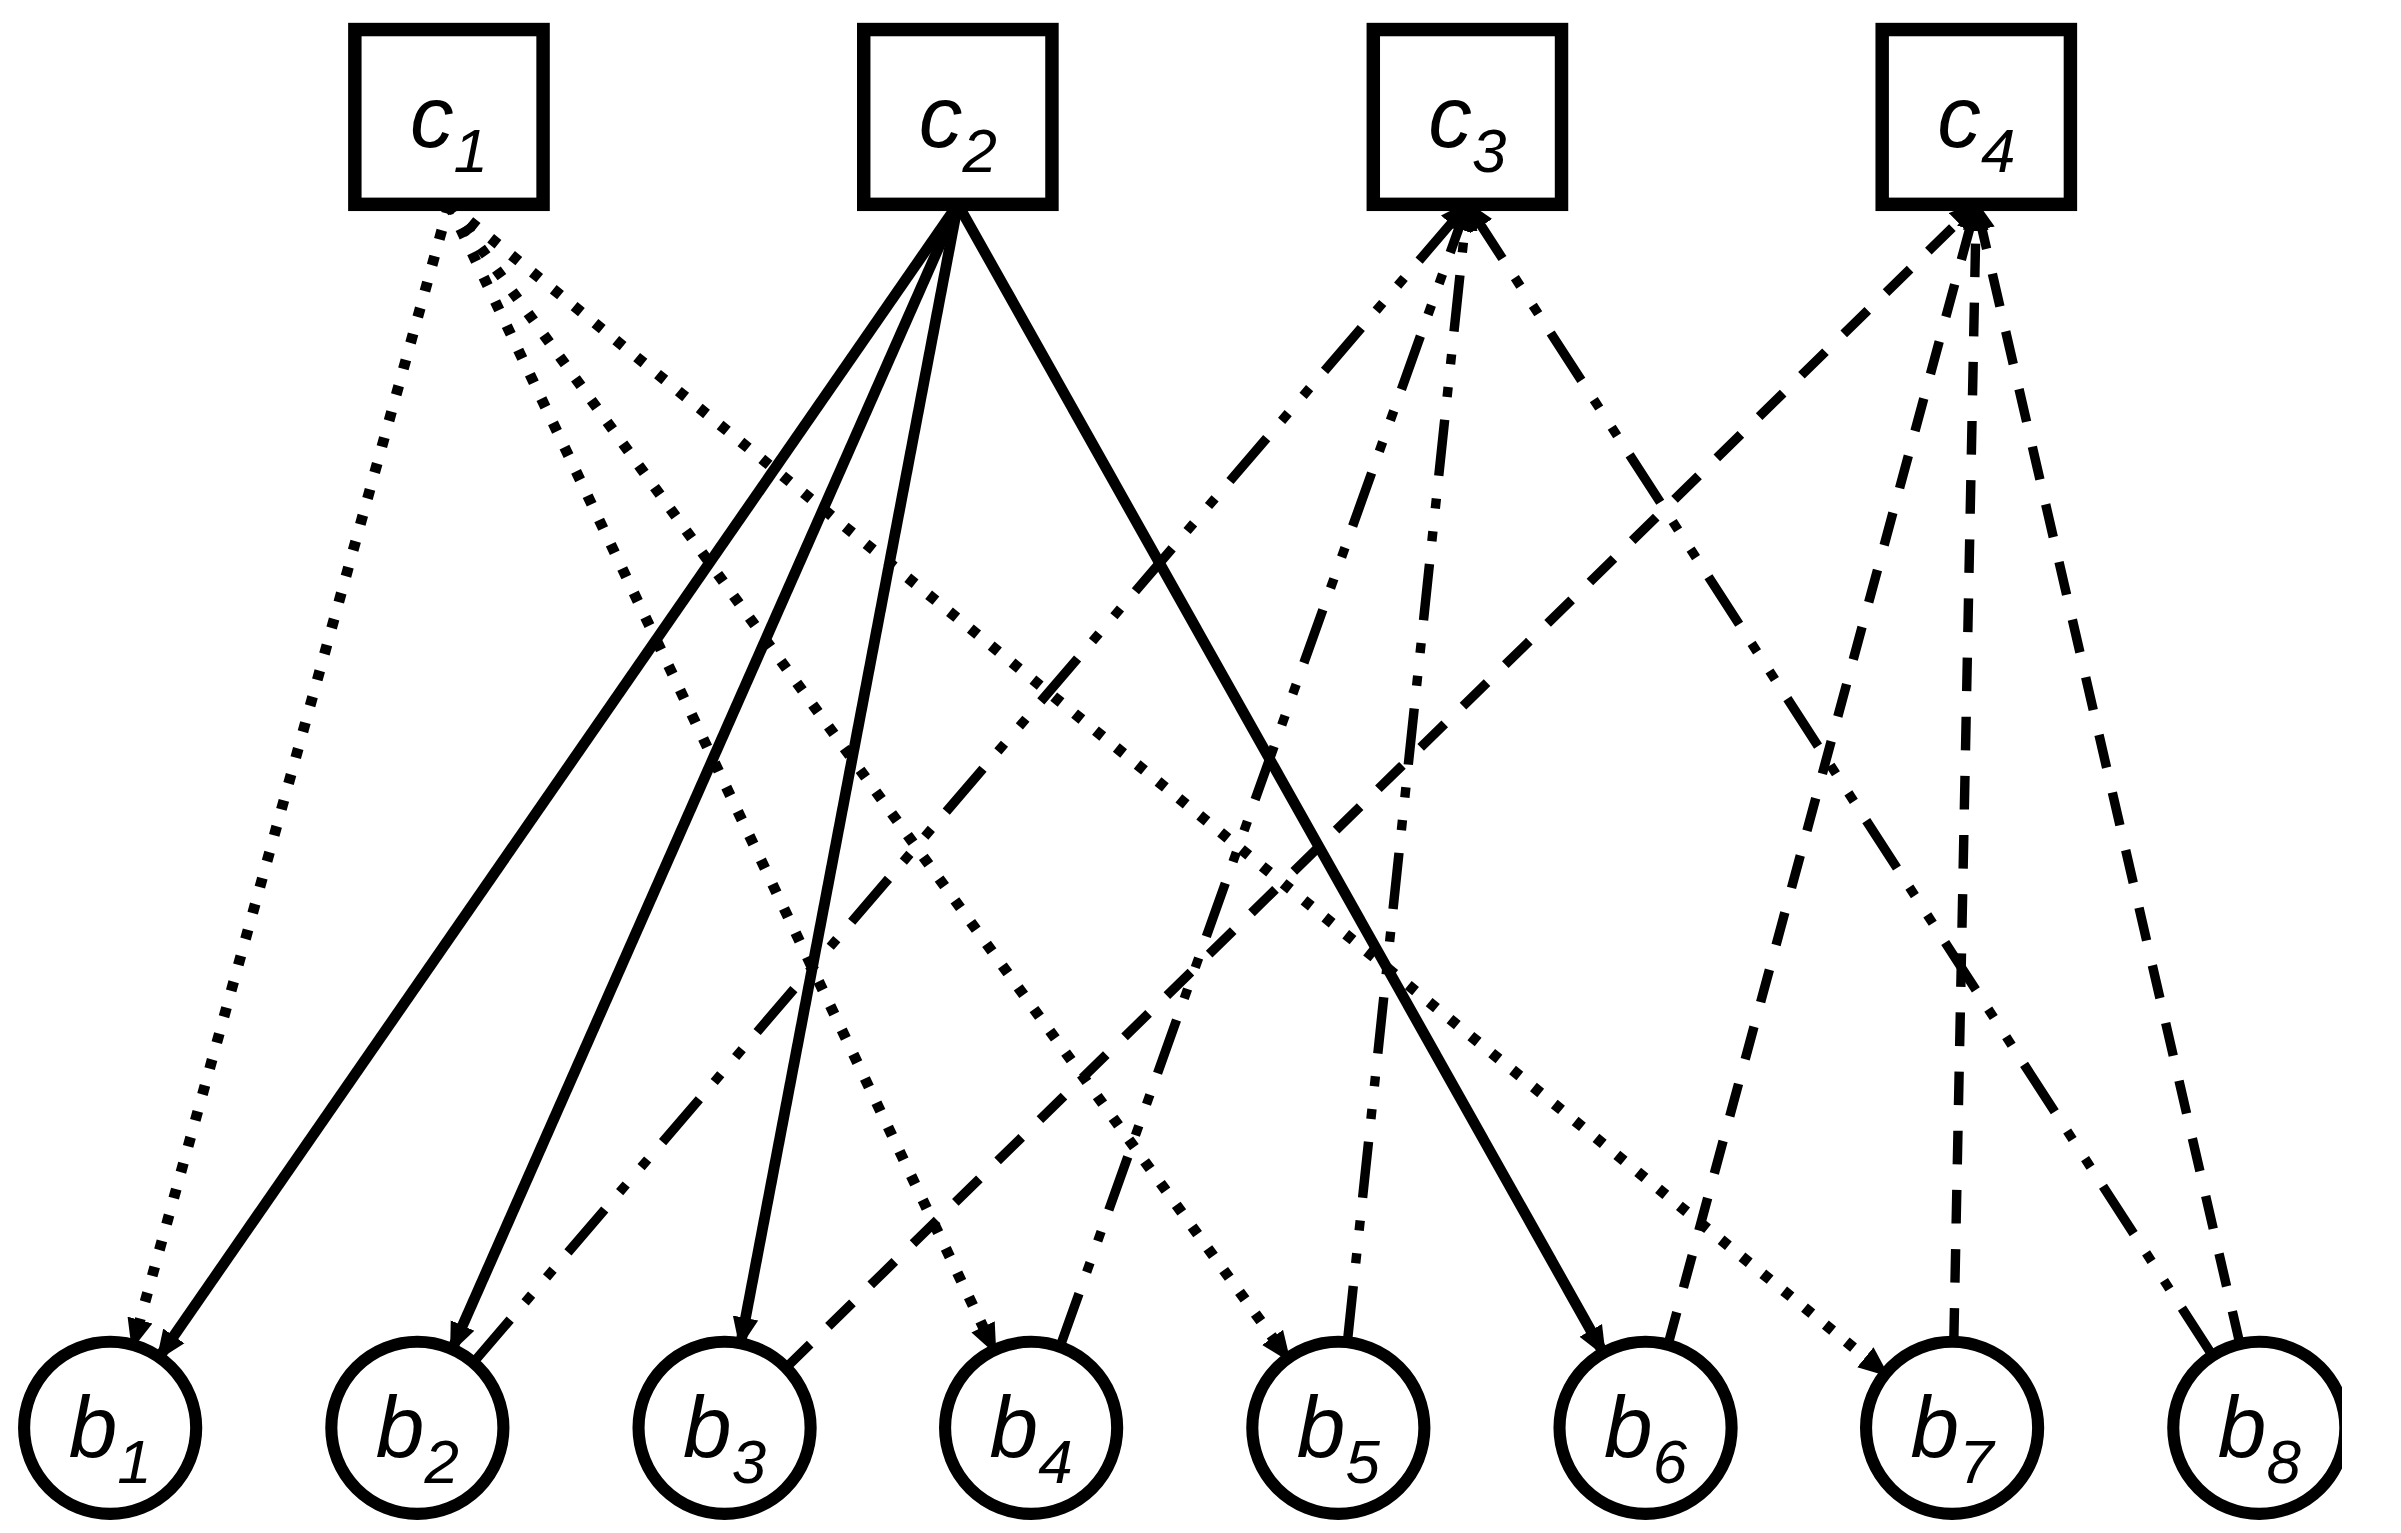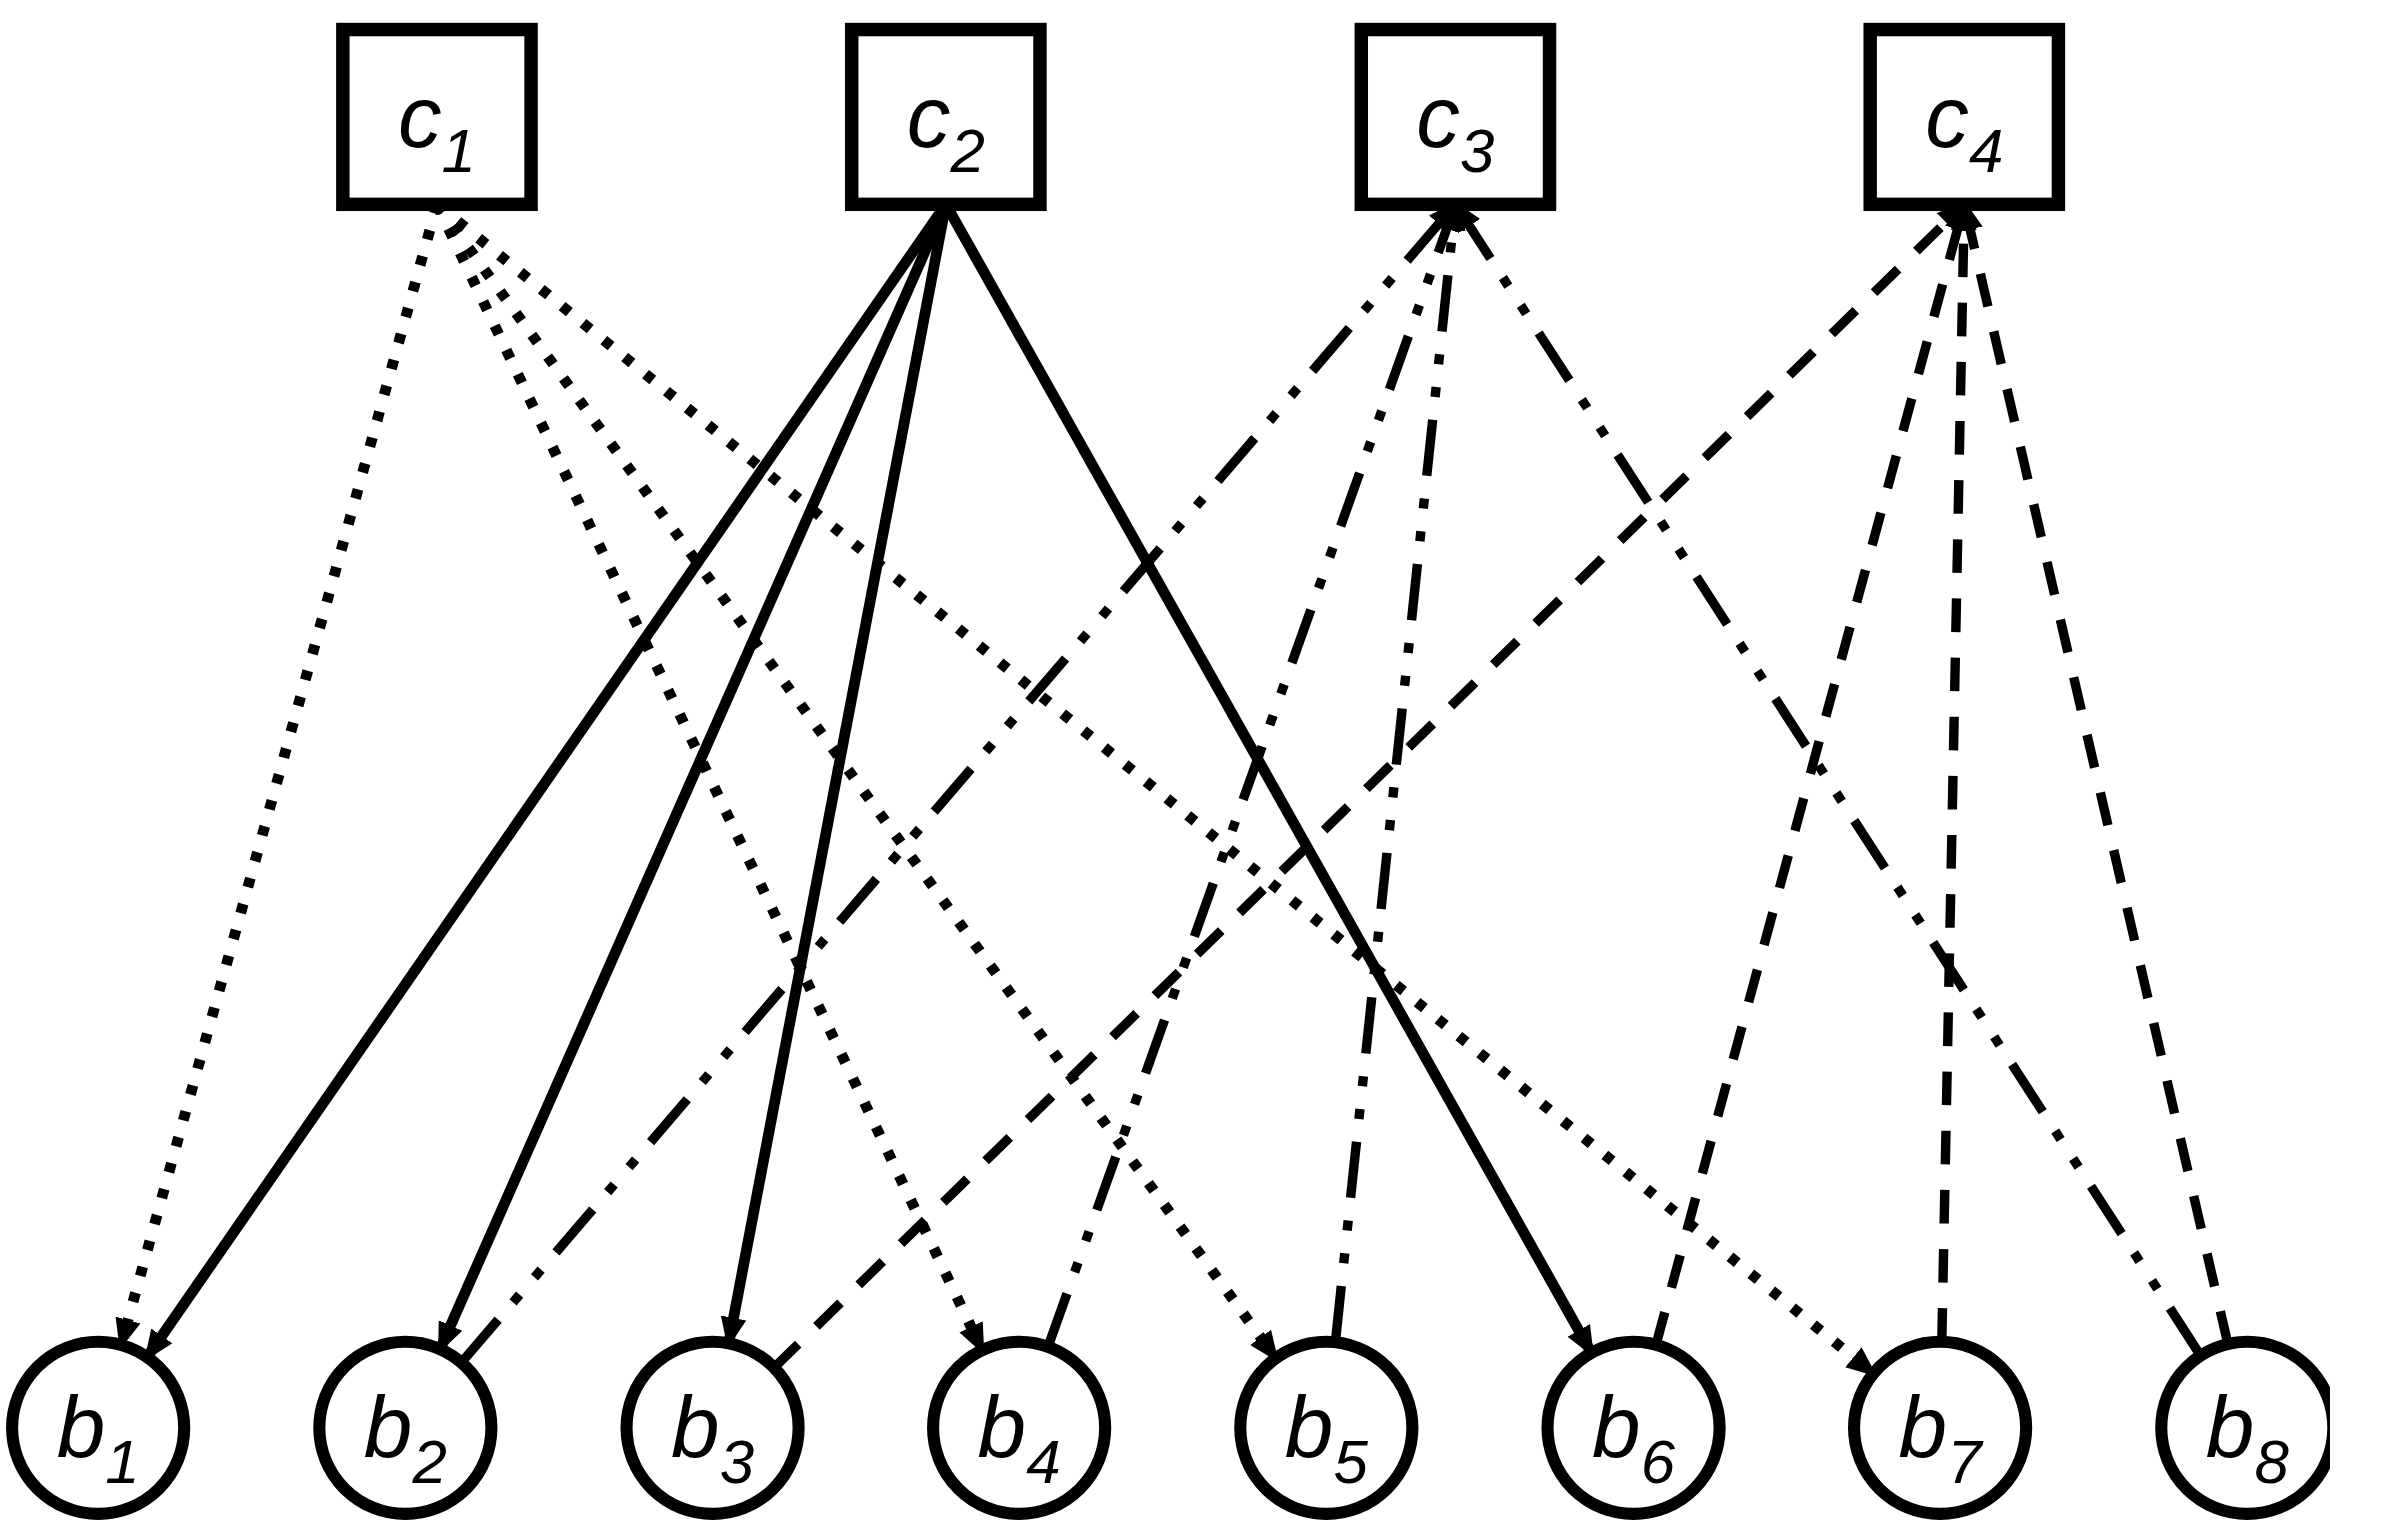--- a/index.html
+++ b/index.html
@@ -7,20 +7,21 @@
     padding: 0;
     background: #ffffff;
     font-family: "Liberation Sans", sans-serif;
   }
   .canvas {
     position: relative;
     width: 2330px;
     height: 1534px;
     background: #ffffff;
     overflow: hidden;
+    padding-left: 12px;
   }
   .canvas svg {
     display: block;
     width: 100%;
     height: 100%;
   }
   text.node-label {
     font-family: "Liberation Sans", sans-serif;
     font-style: italic;
     fill: #000000;

